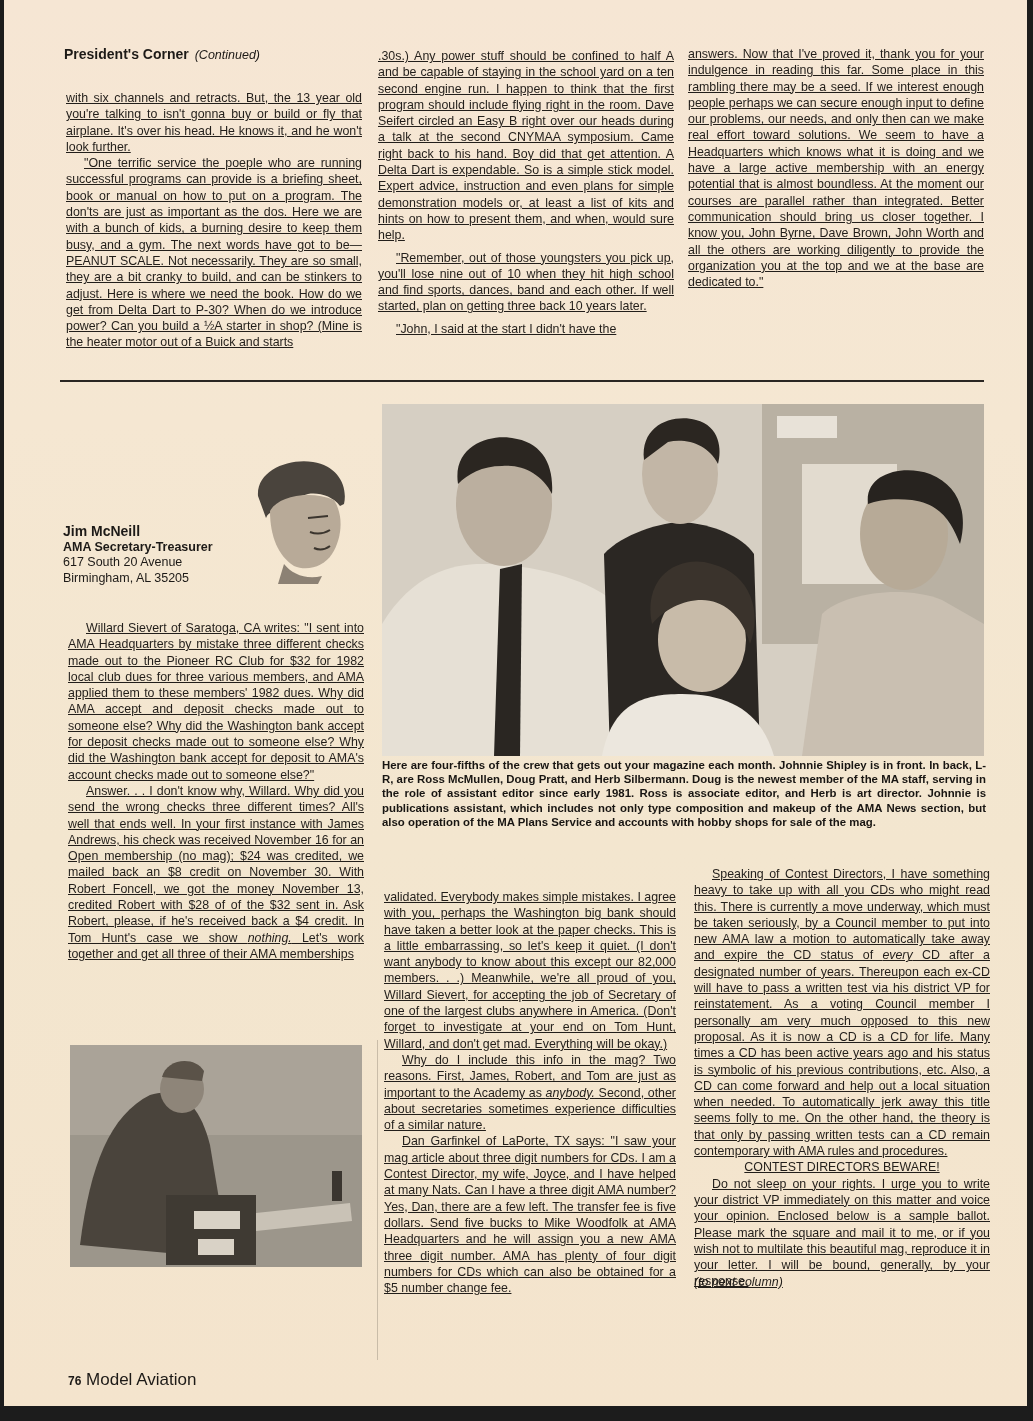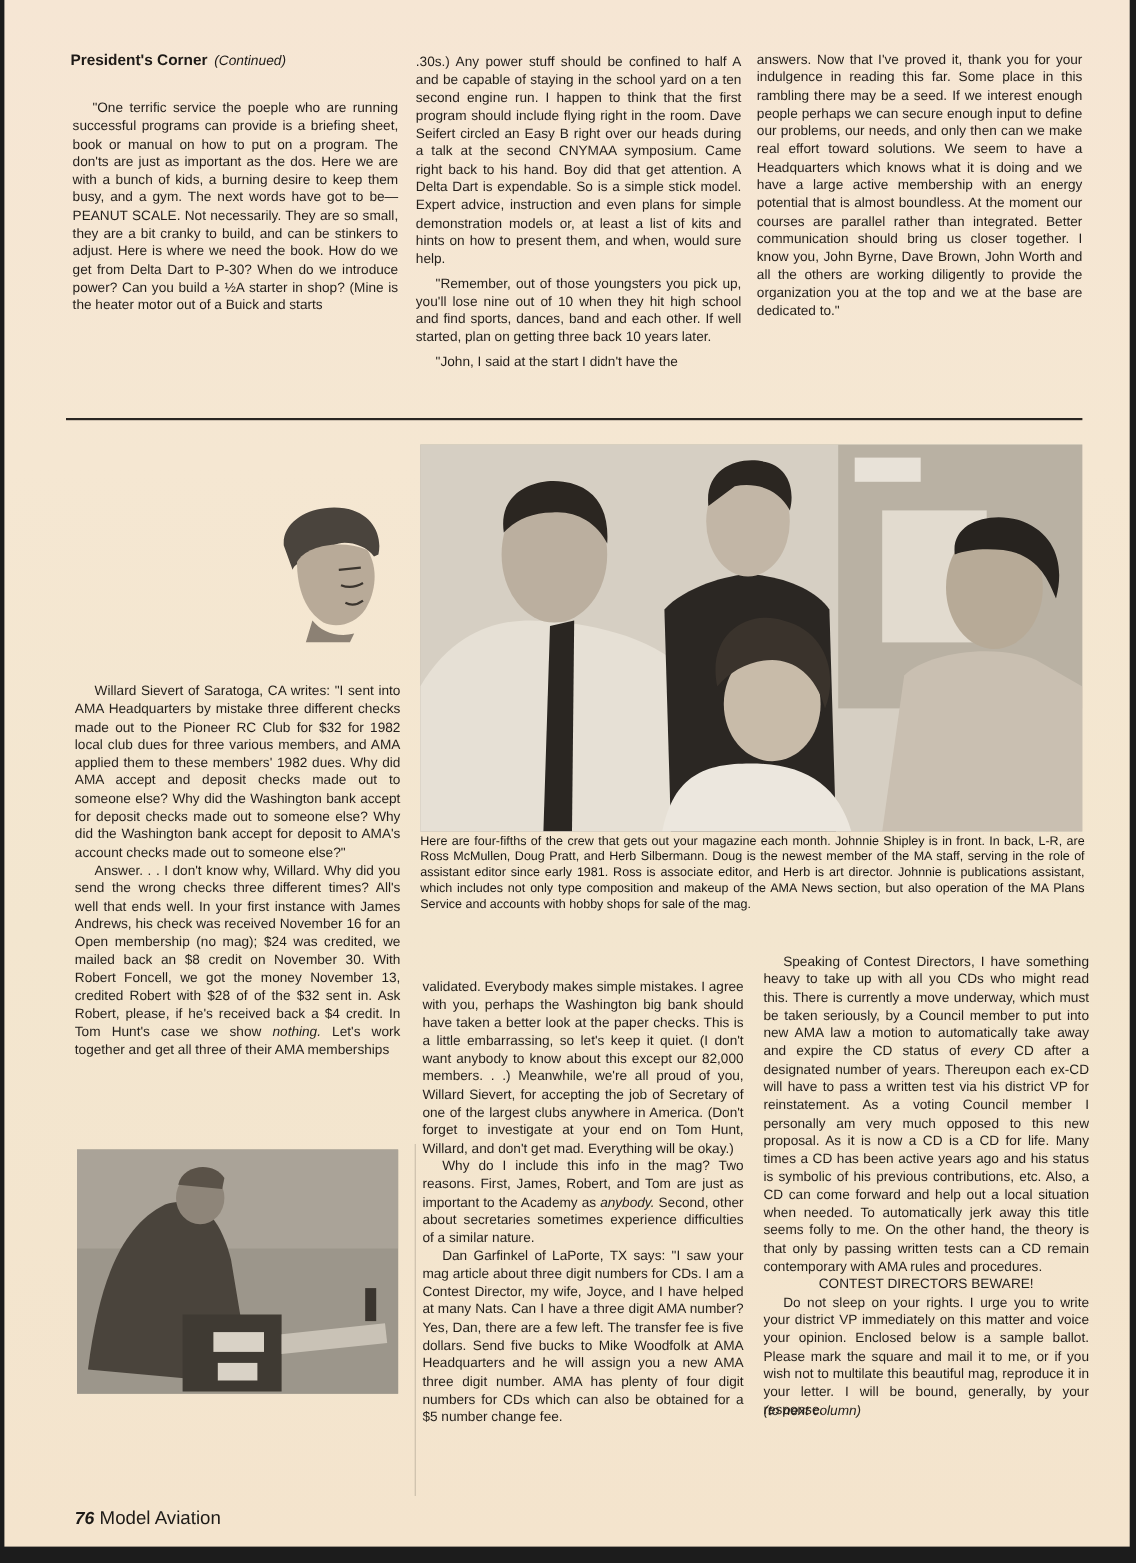--- a/index.html
+++ b/index.html
@@ -1,60 +1,67 @@
 <!DOCTYPE html>
 <html><head>
 <meta charset="utf-8">
 <style>
   html,body{margin:0;padding:0;}
   body{width:1033px;height:1421px;background:#1c1c1c;position:relative;overflow:hidden;font-family:"Liberation Sans",sans-serif;}
   .page{position:absolute;left:4px;top:0;width:1023px;height:1406px;background:linear-gradient(180deg,#f6e6d4 0%,#f5e7d2 30%,#f3e6cf 60%,#f4e4cd 100%);color:#1d1a17;}
   .ab{position:absolute;}
   .body-text{font-family:"Liberation Sans",sans-serif;font-size:12.4px;line-height:16.3px;text-align:justify;color:#221e1a;}
-  .body-text p{margin:0;text-indent:18px;}
+  .body-text p{margin:0;text-indent:18px;text-decoration:underline;}
   .body-text p.noindent{text-indent:0;}
   .body-text p.center{text-align:center;text-indent:0;}
   .section-head{font-weight:bold;font-size:14px;}
   .section-head em{font-weight:normal;font-style:italic;font-size:12.5px;margin-left:6px;}
   .rule{position:absolute;left:56px;top:380px;width:924px;height:2px;background:#2a2622;}
   .vrule{position:absolute;left:373px;top:1040px;width:1px;height:320px;background:#c9bca8;}
   .big-title{font-family:"Liberation Sans",sans-serif;font-weight:bold;font-size:35px;line-height:38px;letter-spacing:-1.5px;transform:scaleX(0.78);transform-origin:left top;white-space:nowrap;color:#111;}
   .byline{font-size:12.5px;line-height:15.5px;}
   .byline .name{font-weight:bold;font-size:14px;}
   .byline .role{font-weight:bold;}
   .photo{background:#8f8a82;overflow:hidden;}
-  .caption{font-weight:normal;font-size:11.4px;line-height:14.2px;text-align:justify;color:#181512;}
+  .caption{font-weight:bold;font-size:11.4px;line-height:14.2px;text-align:justify;color:#181512;}
   .footer{font-size:17px;}
-  .footer b{font-size:16px;font-style:italic;}
+  .footer b{font-size:12px;}
   .italic{font-style:italic;}
 </style>
 </head>
 <body>
 
 <div class="page">
 
   <div class="ab section-head" style="left:60px;top:46px;">
     <span>President's Corner</span><em>(Continued)</em>
   </div>
 
   <div class="ab body-text" style="left:62px;top:90px;width:296px;">
+    <p class="noindent">with six channels and retracts. But, the 13 year old you're talking to isn't gonna buy or build or fly that airplane. It's over his head. He knows it, and he won't look further.</p>
     <p>"One terrific service the poeple who are running successful programs can provide is a briefing sheet, book or manual on how to put on a program. The don'ts are just as important as the dos. Here we are with a bunch of kids, a burning desire to keep them busy, and a gym. The next words have got to be—PEANUT SCALE. Not necessarily. They are so small, they are a bit cranky to build, and can be stinkers to adjust. Here is where we need the book. How do we get from Delta Dart to P-30? When do we introduce power? Can you build a ½A starter in shop? (Mine is the heater motor out of a Buick and starts</p>
   </div>
   <div class="ab body-text" style="left:374px;top:48px;width:296px;">
     <p class="noindent">.30s.) Any power stuff should be confined to half A and be capable of staying in the school yard on a ten second engine run. I happen to think that the first program should include flying right in the room. Dave Seifert circled an Easy B right over our heads during a talk at the second CNYMAA symposium. Came right back to his hand. Boy did that get attention. A Delta Dart is expendable. So is a simple stick model. Expert advice, instruction and even plans for simple demonstration models or, at least a list of kits and hints on how to present them, and when, would sure help.</p>
     <p style="margin-top:6px;">"Remember, out of those youngsters you pick up, you'll lose nine out of 10 when they hit high school and find sports, dances, band and each other. If well started, plan on getting three back 10 years later.</p>
     <p style="margin-top:6px;">"John, I said at the start I didn't have the</p>
   </div>
   <div class="ab body-text" style="left:684px;top:46px;width:296px;">
     <p class="noindent">answers. Now that I've proved it, thank you for your indulgence in reading this far. Some place in this rambling there may be a seed. If we interest enough people perhaps we can secure enough input to define our problems, our needs, and only then can we make real effort toward solutions. We seem to have a Headquarters which knows what it is doing and we have a large active membership with an energy potential that is almost boundless. At the moment our courses are parallel rather than integrated. Better communication should bring us closer together. I know you, John Byrne, Dave Brown, John Worth and all the others are working diligently to provide the organization you at the top and we at the base are dedicated to."</p>
   </div>
 
   <div class="rule"></div>
 
 
+  <div class="ab byline" style="left:59px;top:524px;width:200px;">
+    <div class="name">Jim McNeill</div>
+    <div class="role">AMA Secretary-Treasurer</div>
+    <div>617 South 20 Avenue</div>
+    <div>Birmingham, AL 35205</div>
+  </div>
 
   <div class="ab" style="left:244px;top:456px;width:102px;height:128px;">
     <svg width="102" height="128" viewBox="0 0 102 128">
       <path d="M10 40 C8 15 40 2 65 6 C90 10 100 30 96 48 L92 50 C85 40 70 36 60 38 L40 44 C30 60 22 52 18 62 Z" fill="#4a443d"></path>
       <path d="M22 55 C30 40 62 34 86 44 C96 60 94 82 84 98 C76 110 60 116 46 110 C30 100 22 80 22 55 Z" fill="#b8aa98"></path>
       <path d="M60 62 L80 60 M62 76 Q72 80 82 74 M66 92 Q74 96 82 90" stroke="#3b352e" stroke-width="2" fill="none"></path>
       <path d="M36 108 C44 118 58 124 74 120 L70 128 L30 128 Z" fill="#8c8174"></path>
     </svg>
   </div>
 

